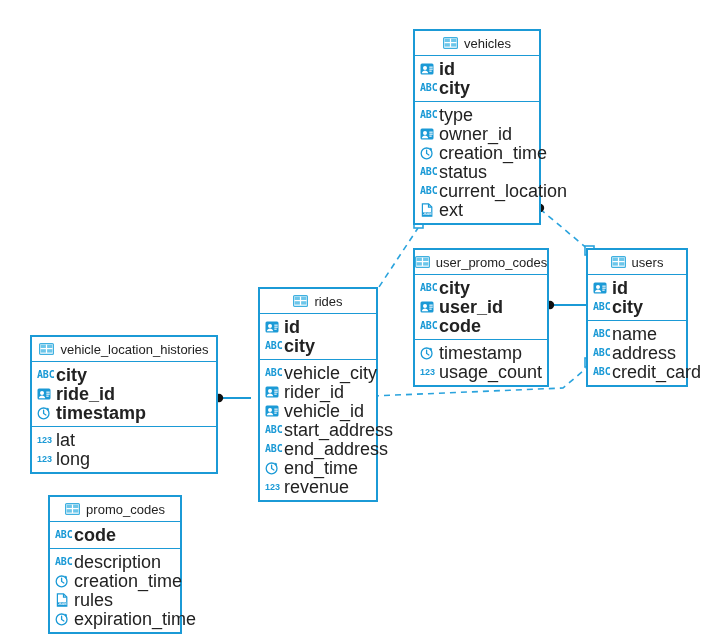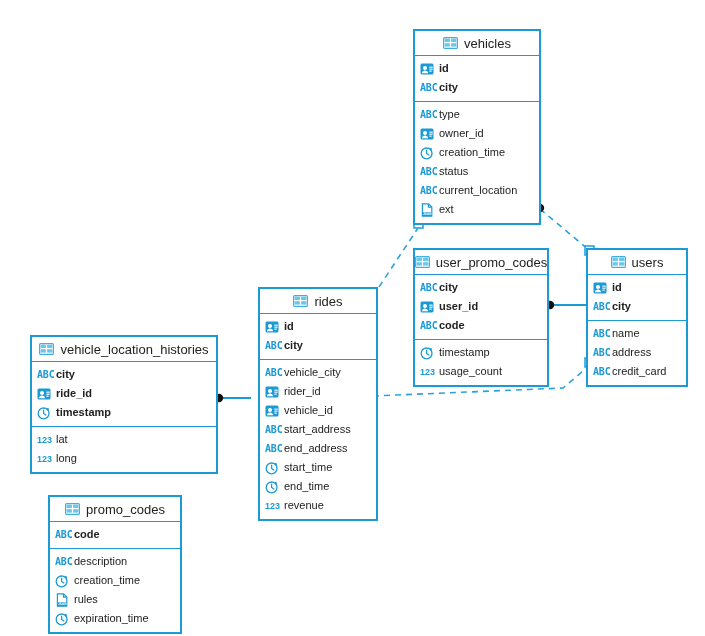--- a/index.html
+++ b/index.html
@@ -45,21 +45,21 @@
   }
   .col-row{
     display:flex;
     align-items:center;
     gap:5px;
     padding:1px 6px 1px 5px;
     height:17px;
     white-space:nowrap;
   }
   .col-name{
-    font-size:11px;
+    font-size:18px;
     color:#222222;
     line-height:1;
   }
   .col-row.key .col-name{font-weight:bold;}
 
   
   .ico{
     width:14px;height:14px;
     flex:0 0 14px;
     position:relative;
@@ -399,30 +399,20 @@
           <span class="col-name">end_address</span>
         </div>
         <div class="col-row">
           <span class="ico">
             <svg viewBox="0 0 14 14">
               <circle cx="6.6" cy="7.4" r="5.4" fill="#ffffff" stroke="#1b9ad6" stroke-width="1.3"></circle>
               <path d="M6.6 4.2v3.3l2.3 1.5" fill="none" stroke="#1b9ad6" stroke-width="1.3" stroke-linecap="round"></path>
               <path d="M9.6 1.6l2.6 1.1-1.1 2.6z" fill="#1b9ad6"></path>
             </svg>
           </span>
-          <span class="col-name">start_time</span>
-        </div>
-        <div class="col-row">
-          <span class="ico">
-            <svg viewBox="0 0 14 14">
-              <circle cx="6.6" cy="7.4" r="5.4" fill="#ffffff" stroke="#1b9ad6" stroke-width="1.3"></circle>
-              <path d="M6.6 4.2v3.3l2.3 1.5" fill="none" stroke="#1b9ad6" stroke-width="1.3" stroke-linecap="round"></path>
-              <path d="M9.6 1.6l2.6 1.1-1.1 2.6z" fill="#1b9ad6"></path>
-            </svg>
-          </span>
           <span class="col-name">end_time</span>
         </div>
         <div class="col-row">
           <span class="ico">
             <span class="num-txt">123</span>
           </span>
           <span class="col-name">revenue</span>
         </div>
       </div>
     </div>

